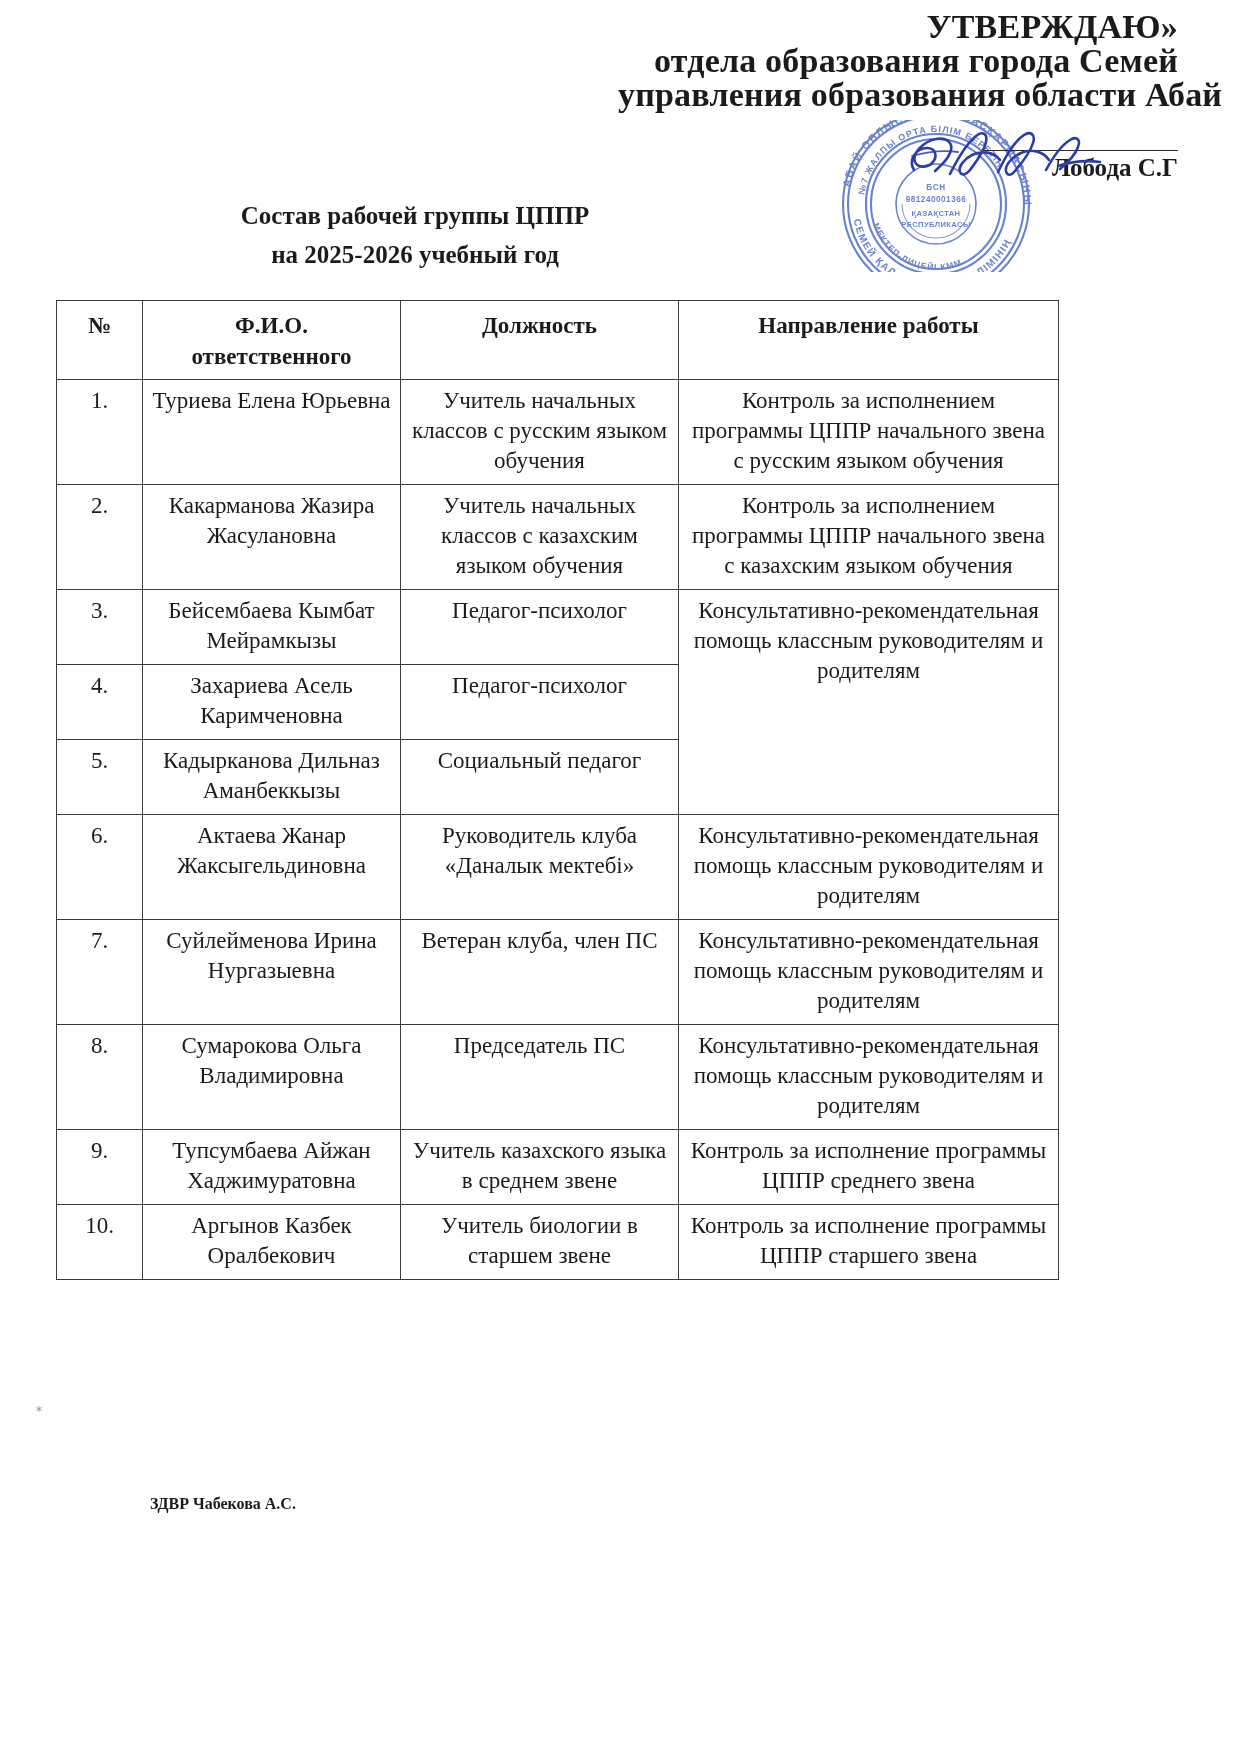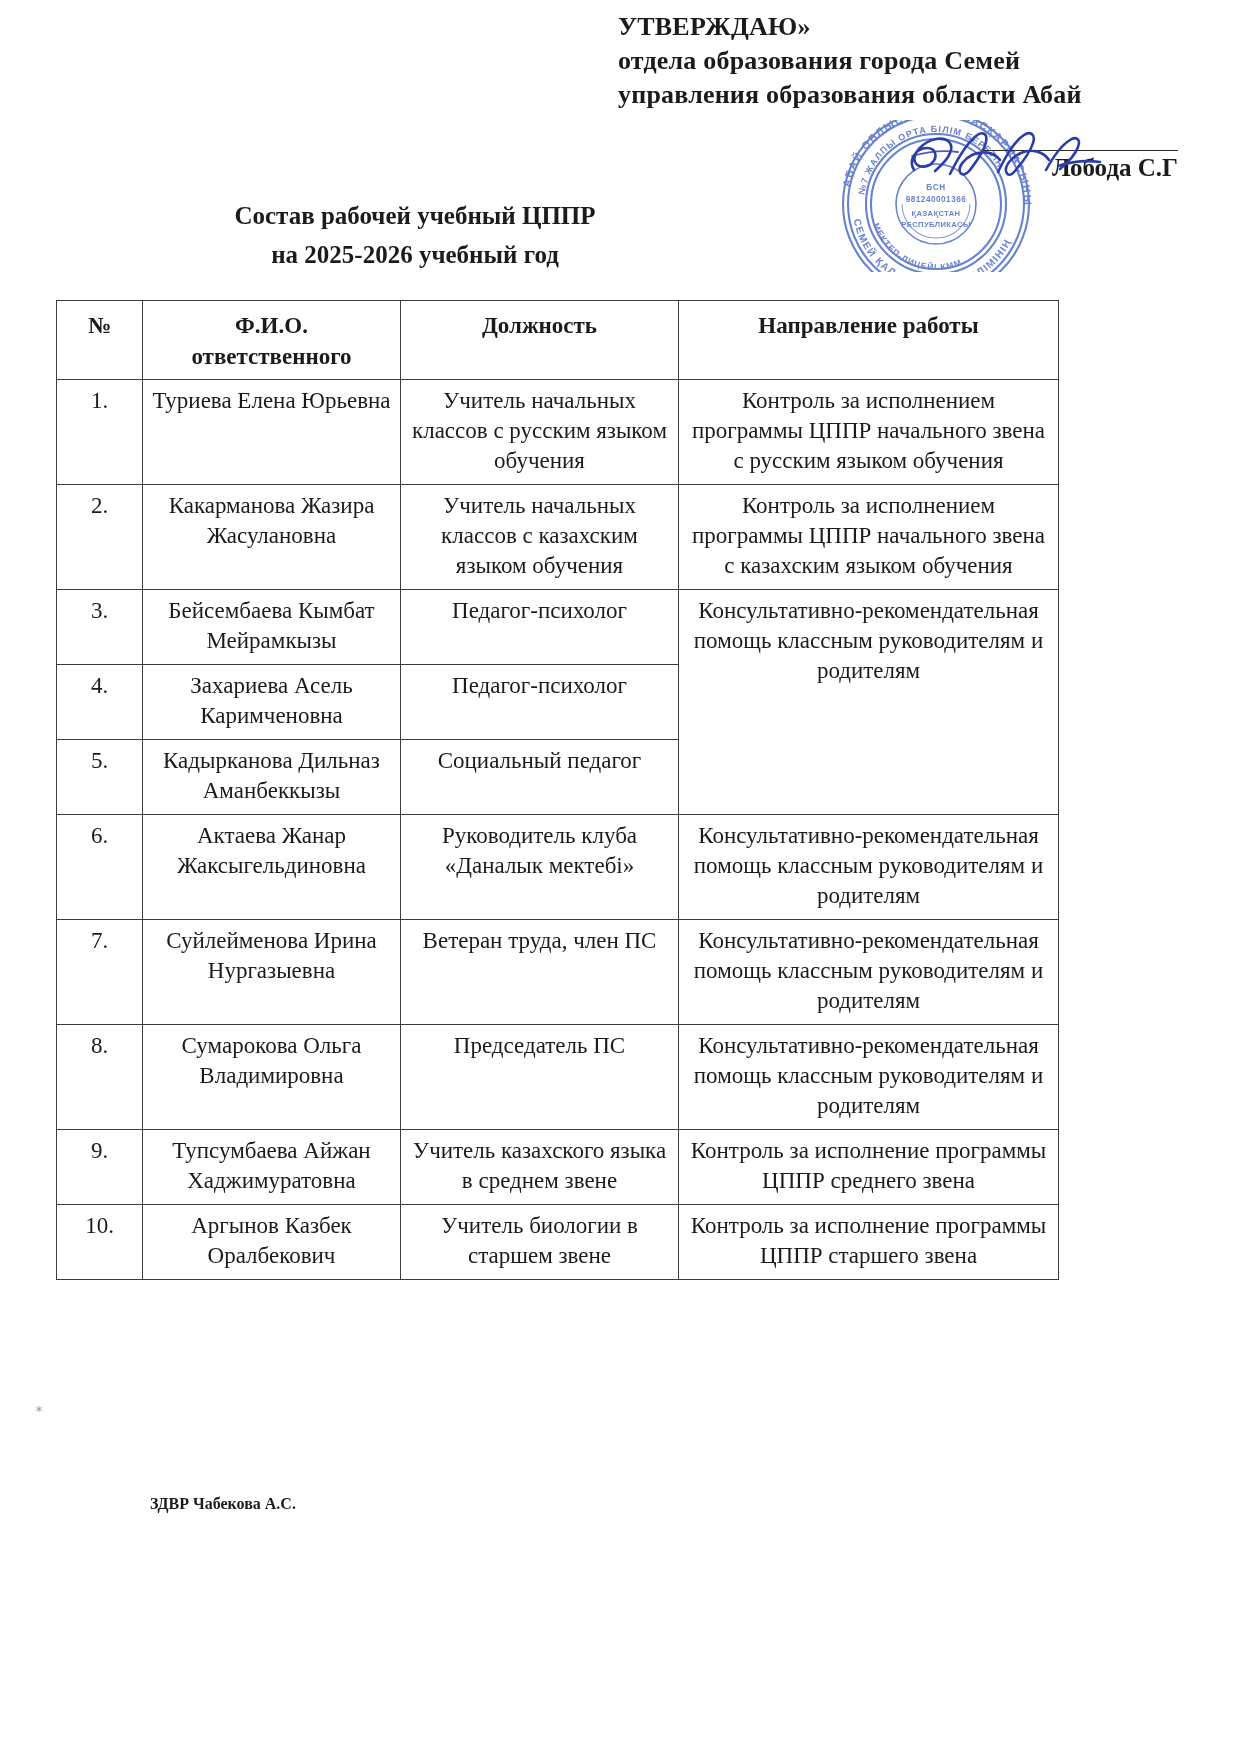--- a/index.html
+++ b/index.html
@@ -22,23 +22,23 @@
     box-sizing: border-box;
     padding: 0;
   }
 
   
   .approval {
     position: absolute;
     top: 10px;
     right: 62px;
     width: 560px;
-    text-align: left;
-    font-weight: bold;
-    font-size: 26px;
+    text-align: right;
+    font-weight: bold;
+    font-size: 34px;
     line-height: 34px;
     letter-spacing: 0.2px;
     z-index: 3;
   }
   .approval div { white-space: nowrap; }
 
   .signer-wrap {
     position: absolute;
     top: 150px;
     right: 62px;
@@ -218,21 +218,21 @@
       <path d="M12,30 C30,25 44,24 58,26" stroke-width="1.8" opacity="0.85"></path>
     </g>
   </svg>
 
   <div class="signer-wrap">
     <div class="signer-line"></div>
     <div class="signer-name">Лобода С.Г</div>
   </div>
 
   <div class="doc-title">
-    <div class="t1">Состав рабочей учебный ЦППР</div>
+    <div class="t1">Состав рабочей группы ЦППР</div>
     <div class="t2">на 2025-2026 учебный год</div>
   </div>
 
   <table class="roster">
     <colgroup>
       <col class="c0">
         <col class="c1">
         <col class="c2">
         <col class="c3">
     </colgroup>
@@ -278,21 +278,21 @@
       </tr>
       <tr>
         <td class="num">6.</td>
         <td class="ctr">Актаева Жанар Жаксыгельдиновна</td>
         <td class="ctr">Руководитель клуба «Даналык мектебі»</td>
         <td class="ctr">Консультативно-рекомендательная помощь классным руководителям и родителям</td>
       </tr>
       <tr>
         <td class="num">7.</td>
         <td class="ctr">Суйлейменова Ирина Нургазыевна</td>
-        <td class="ctr">Ветеран труда, член ПС</td>
+        <td class="ctr">Ветеран клуба, член ПС</td>
         <td class="ctr">Консультативно-рекомендательная помощь классным руководителям и родителям</td>
       </tr>
       <tr>
         <td class="num">8.</td>
         <td class="ctr">Сумарокова Ольга Владимировна</td>
         <td class="ctr">Председатель ПС</td>
         <td class="ctr">Консультативно-рекомендательная помощь классным руководителям и родителям</td>
       </tr>
       <tr>
         <td class="num">9.</td>

